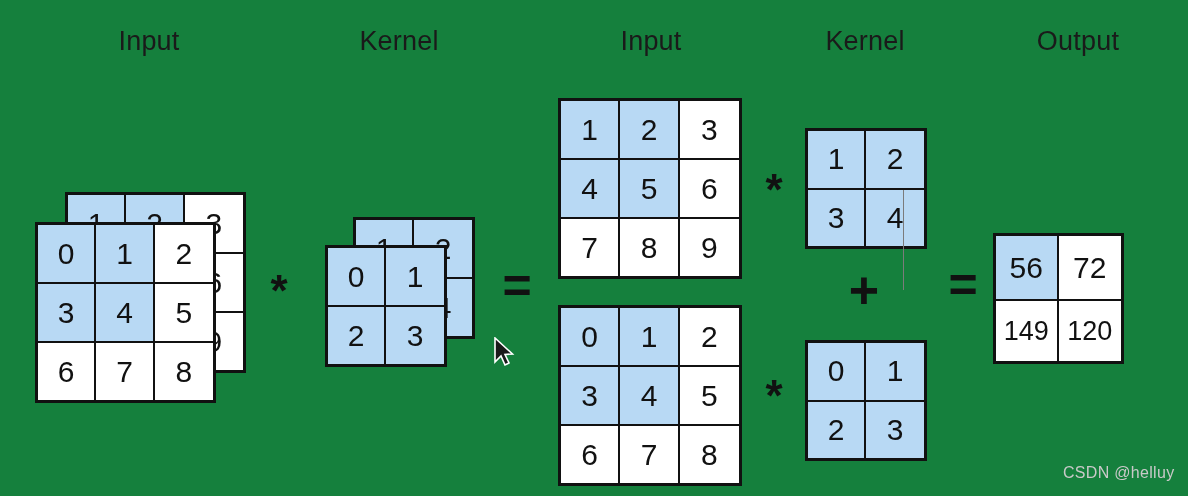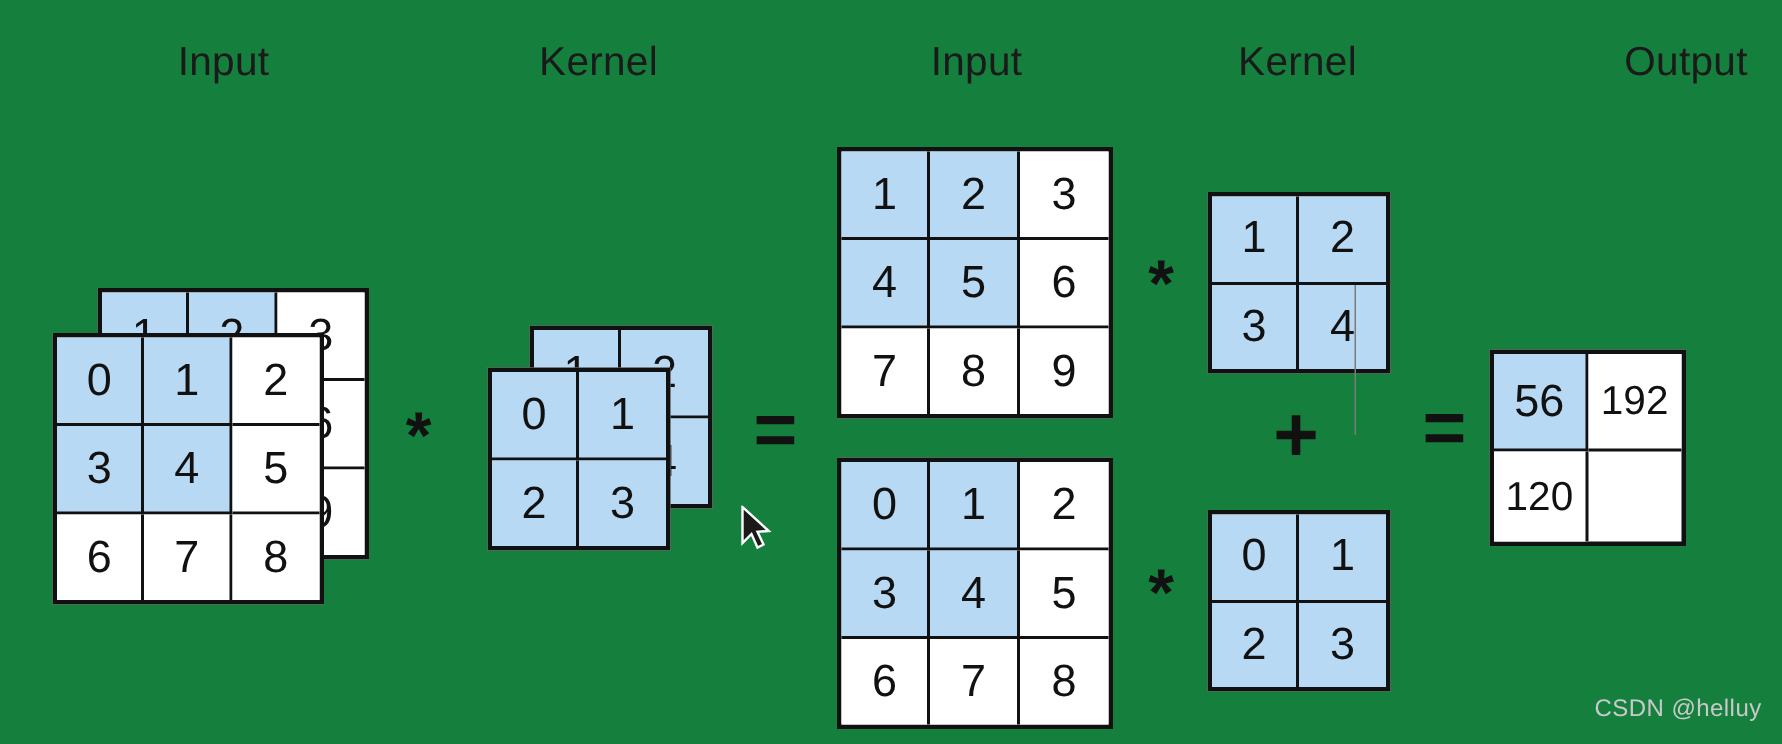--- a/index.html
+++ b/index.html
@@ -98,21 +98,21 @@
 </style>
 </head>
 <body>
 
 <div id="stage">
 
   <div class="col-title" style="left:149px; top:26px;">Input</div>
   <div class="col-title" style="left:399px; top:26px;">Kernel</div>
   <div class="col-title" style="left:651px; top:26px;">Input</div>
   <div class="col-title" style="left:865px; top:26px;">Kernel</div>
-  <div class="col-title" style="left:1124px; top:26px;">Output</div>
+  <div class="col-title" style="left:1078px; top:26px;">Output</div>
 
   <div class="matrix cols3 back" id="m-input-stack-back" style="left:65px; top:192px; width:181px; height:181px;">
       <div class="cell hl">1</div>
       <div class="cell hl">2</div>
       <div class="cell">3</div>
       <div class="cell hl">4</div>
       <div class="cell hl">5</div>
       <div class="cell">6</div>
       <div class="cell">7</div>
       <div class="cell">8</div>
@@ -196,19 +196,20 @@
       <div class="cell hl">0</div>
       <div class="cell hl">1</div>
       <div class="cell hl">2</div>
       <div class="cell hl">3</div>
     </div>
 
   <div class="op eq" style="left:963px; top:285px;">=</div>
 
   <div class="matrix cols2" id="m-output" style="left:993px; top:233px; width:131px; height:131px;">
       <div class="cell hl">56</div>
-      <div class="cell small">192</div>
+      <div class="cell">72</div>
+      <div class="cell small">149</div>
       <div class="cell small">120</div>
     </div>
 
   <div class="watermark" style="left:1043px; top:464px;margin-left:20px;">CSDN @helluy</div>
 
 </div>
 
 </body></html>

